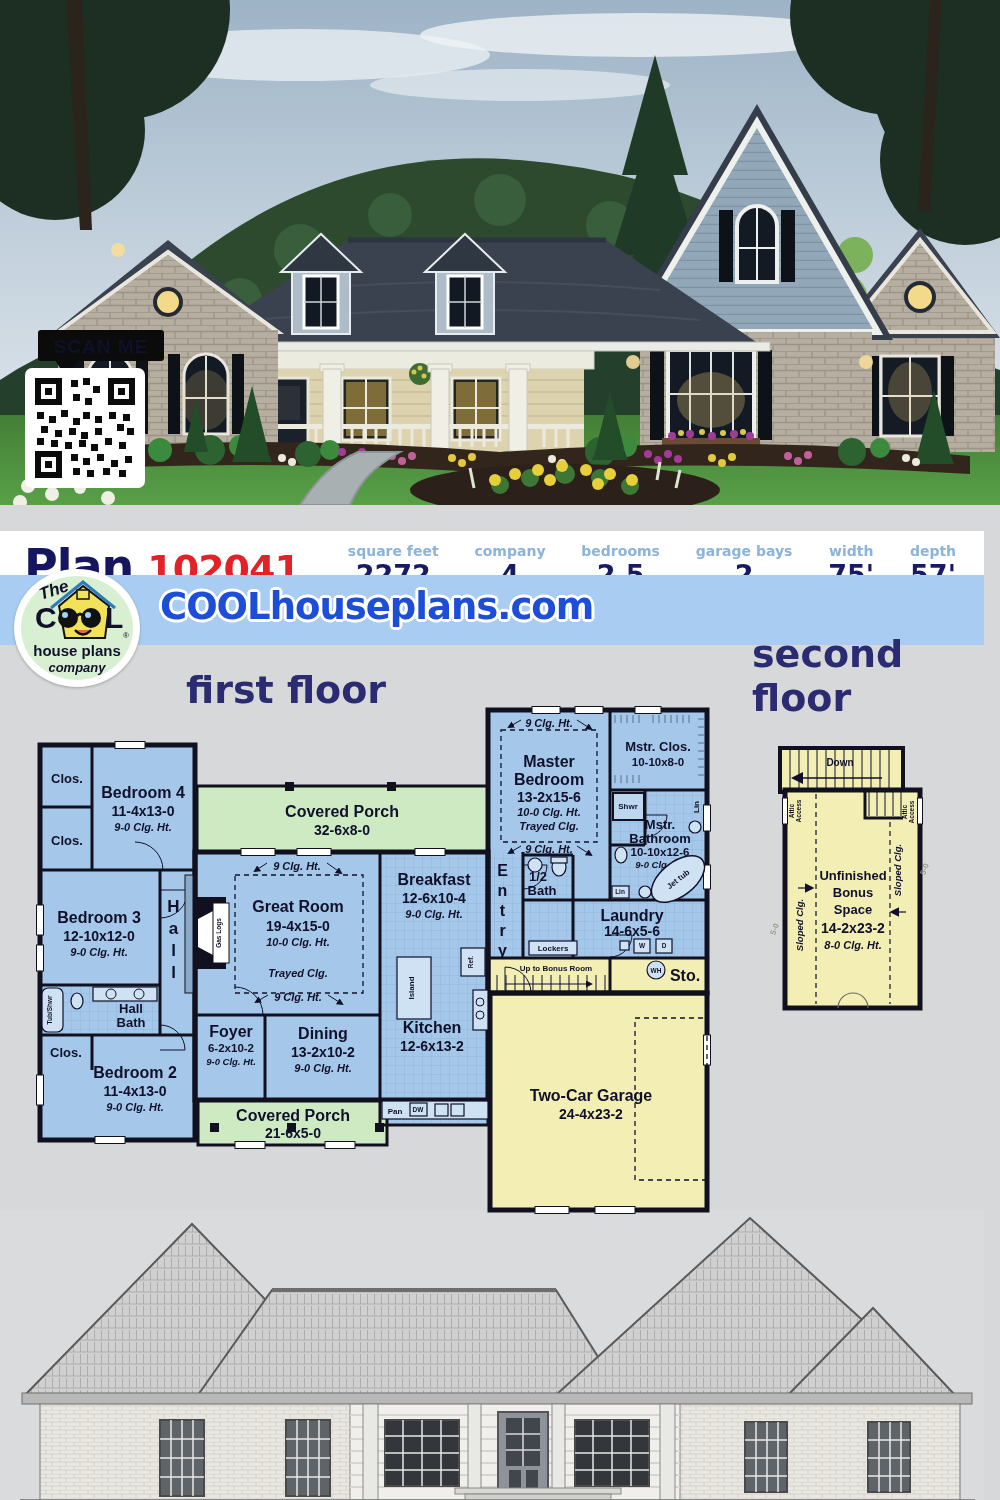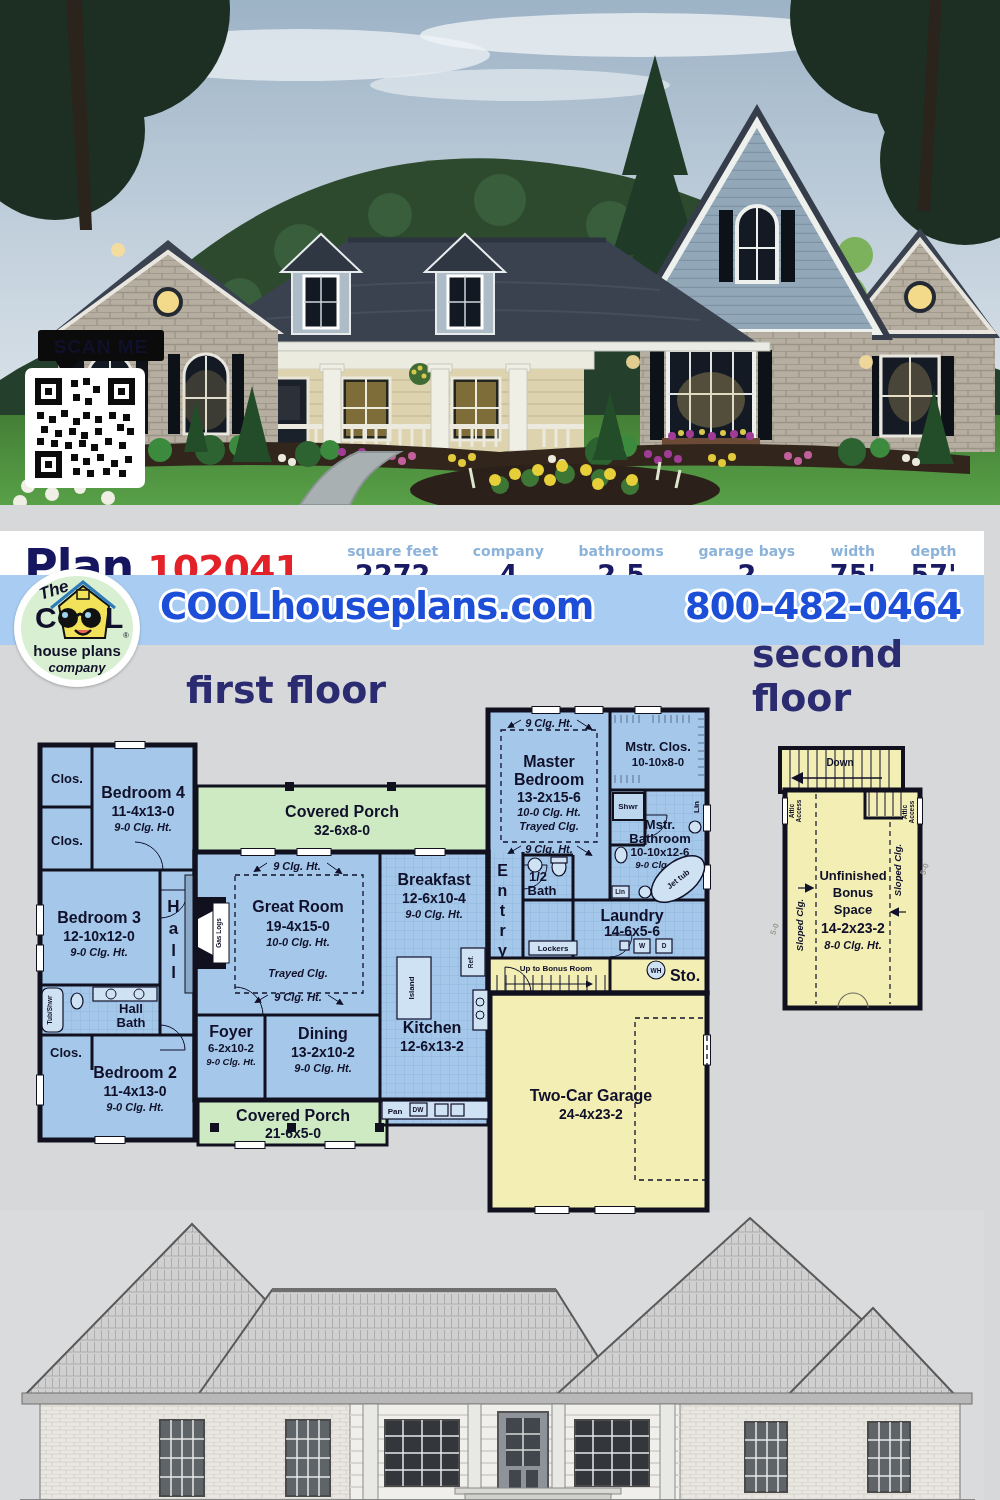--- a/index.html
+++ b/index.html
@@ -423,21 +423,21 @@
     <div class="stats-row">
       <div class="stat">
         <span class="lbl">square feet</span>
         <span class="val">2272</span>
       </div>
       <div class="stat">
         <span class="lbl">company</span>
         <span class="val">4</span>
       </div>
       <div class="stat">
-        <span class="lbl">bathrooms</span>
+        <span class="lbl">bedrooms</span>
         <span class="val">2.5</span>
       </div>
       <div class="stat">
         <span class="lbl">garage bays</span>
         <span class="val">2</span>
       </div>
       <div class="stat">
         <span class="lbl">width</span>
         <span class="val">75'</span>
       </div>
@@ -466,21 +466,20 @@
           </g>
           <text x="84" y="52" font-size="30" font-weight="bold" fill="#111" font-family="DejaVu Sans, sans-serif">L</text>
           <text x="102" y="62" font-size="8" fill="#111">®</text>
           <path d="M54 54 q8 9 16 0" stroke="#111" stroke-width="2.5" fill="#e8645a"></path>
           <text x="56" y="80" text-anchor="middle" font-size="15" font-weight="bold" fill="#111" font-family="DejaVu Sans, sans-serif">house plans</text>
           <text x="56" y="96" text-anchor="middle" font-size="13" font-style="italic" font-weight="bold" fill="#111" font-family="DejaVu Serif, serif">company</text>
         </svg>
       </div>
     </div>
     <div id="site-text" class="halo">COOLhouseplans.com</div>
-    <div id="phone-text" class="halo">800-482-0464</div>
   </div>
 
   <div class="floor-h" id="fh1">first floor</div>
   <div class="floor-h" id="fh2">second floor</div>
 
   <div class="vtext" id="hall-label">Hall</div>
   <div class="vtext" id="entry-label">Entry</div>
 
   <div id="f1-wrap">
     <svg width="730" height="510" viewBox="0 0 730 510">

